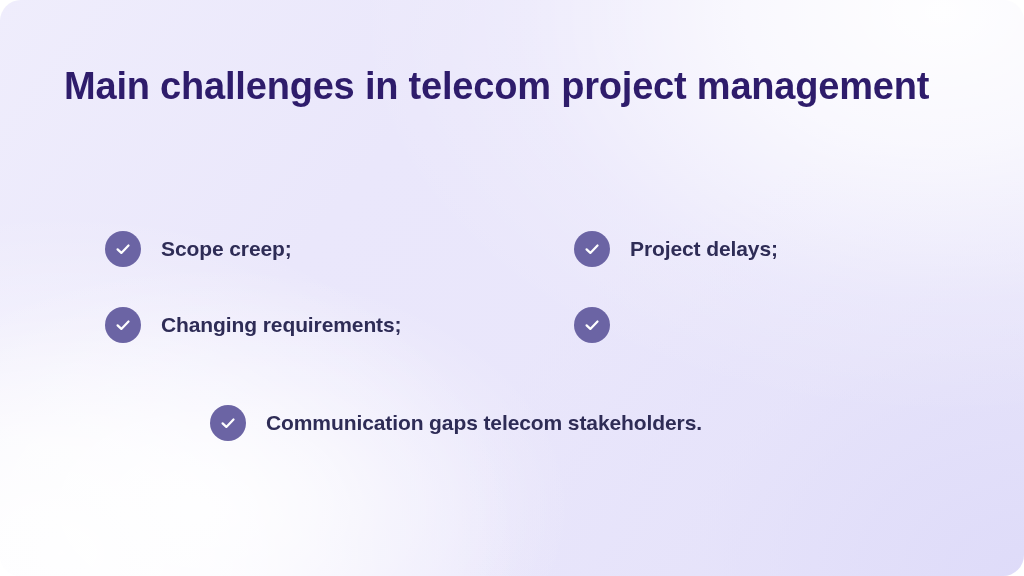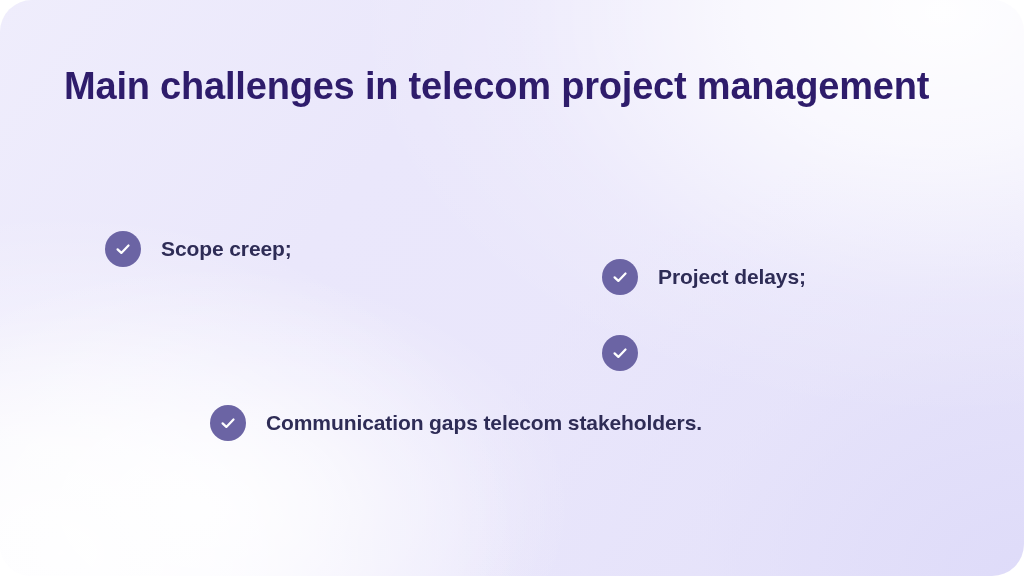--- a/index.html
+++ b/index.html
@@ -13,21 +13,21 @@
     height: 576px;
     overflow: hidden;
     font-family: "Liberation Sans", sans-serif;
   }
 
   #slide {
     position: relative;
     width: 1024px;
     height: 576px;
     box-sizing: border-box;
-    border-radius: 32px;
+    border-radius: 21px;
     overflow: hidden;
     background-color: #e8e5fa;
     background-image:
       radial-gradient(ellipse 620px 460px at 6% 96%,  rgba(255,255,255,0.98) 0%, rgba(255,255,255,0.80) 24%, rgba(255,255,255,0.28) 52%, rgba(255,255,255,0.00) 74%),
       radial-gradient(ellipse 760px 520px at 92% 2%,  rgba(255,255,255,0.96) 0%, rgba(255,255,255,0.72) 26%, rgba(255,255,255,0.18) 56%, rgba(255,255,255,0.00) 78%),
       radial-gradient(ellipse 720px 560px at 100% 100%, rgba(222,219,249,0.95) 0%, rgba(229,226,250,0.55) 45%, rgba(233,230,251,0.00) 80%),
       linear-gradient(128deg, #efedfc 0%, #eae7fb 34%, #e9e6fb 62%, #e4e1f9 100%);
   }
 
   
@@ -79,21 +79,21 @@
   .check-item {
     position: absolute;
     display: flex;
     align-items: center;
     gap: 20px;
     white-space: nowrap;
     text-align: right;
   }
 
   .check-item.col-left  { left: 105px; }
-  .check-item.col-right { left: 602px; margin-top: 28px; }
+  .check-item.col-right { left: 574px; }
   .check-item.row-1 { top: 9px; }
   .check-item.row-2 { top: 85px; }
   .check-item.centered-row { left: 210px; top: 183px; }
 
   .check-circle {
     flex: 0 0 auto;
     width: 36px;
     height: 36px;
     border-radius: 50%;
     background: #6b64a4;
@@ -138,20 +138,28 @@
 
         <div class="check-item col-right row-1">
           <span class="check-circle">
             <svg viewBox="0 0 24 24" aria-hidden="true">
               <path d="M5.5 12.4 L10 16.7 L18.6 7.8" fill="none" stroke="#ffffff" stroke-width="2.7" stroke-linecap="round" stroke-linejoin="round"></path>
             </svg>
           </span>
           <span class="check-label">Project delays;</span>
         </div>
 
+        <div class="check-item col-left row-2">
+          <span class="check-circle">
+            <svg viewBox="0 0 24 24" aria-hidden="true">
+              <path d="M5.5 12.4 L10 16.7 L18.6 7.8" fill="none" stroke="#ffffff" stroke-width="2.7" stroke-linecap="round" stroke-linejoin="round"></path>
+            </svg>
+          </span>
+          <span class="check-label">Changing requirements;</span>
+        </div>
 
         <div class="check-item col-right row-2">
           <span class="check-circle">
             <svg viewBox="0 0 24 24" aria-hidden="true">
               <path d="M5.5 12.4 L10 16.7 L18.6 7.8" fill="none" stroke="#ffffff" stroke-width="2.7" stroke-linecap="round" stroke-linejoin="round"></path>
             </svg>
           </span>
         </div>
 
         <div class="check-item centered-row">

